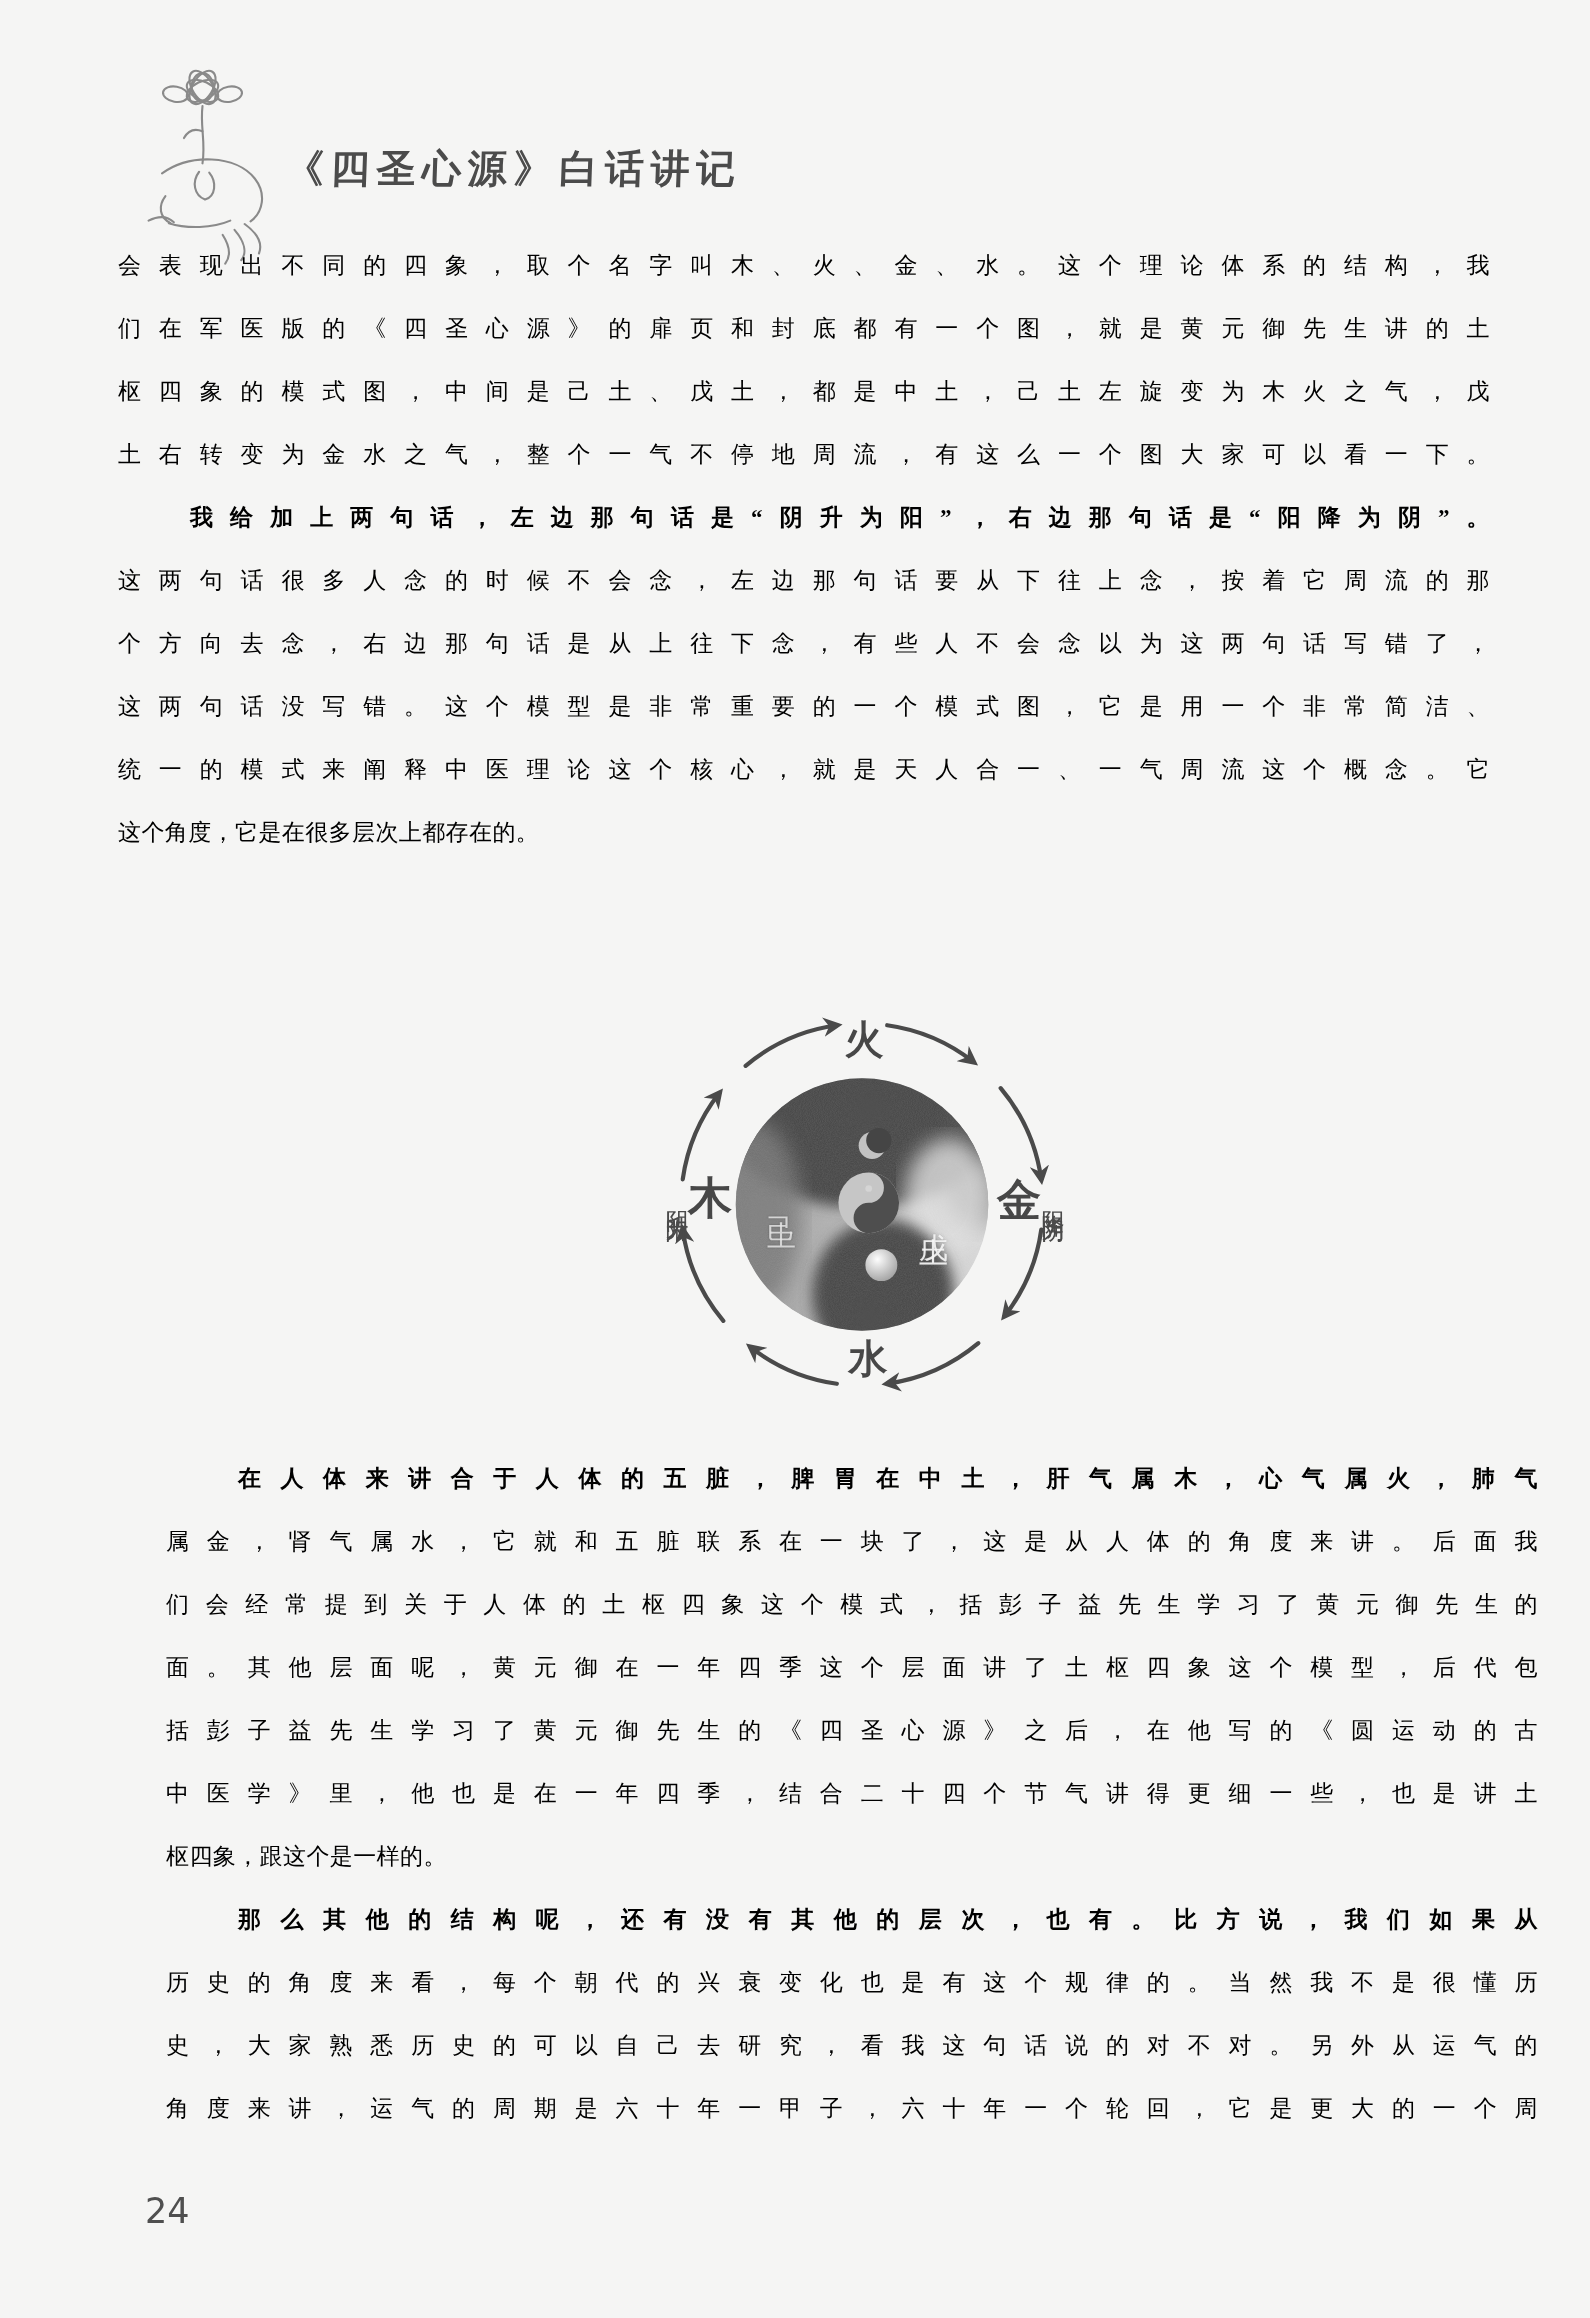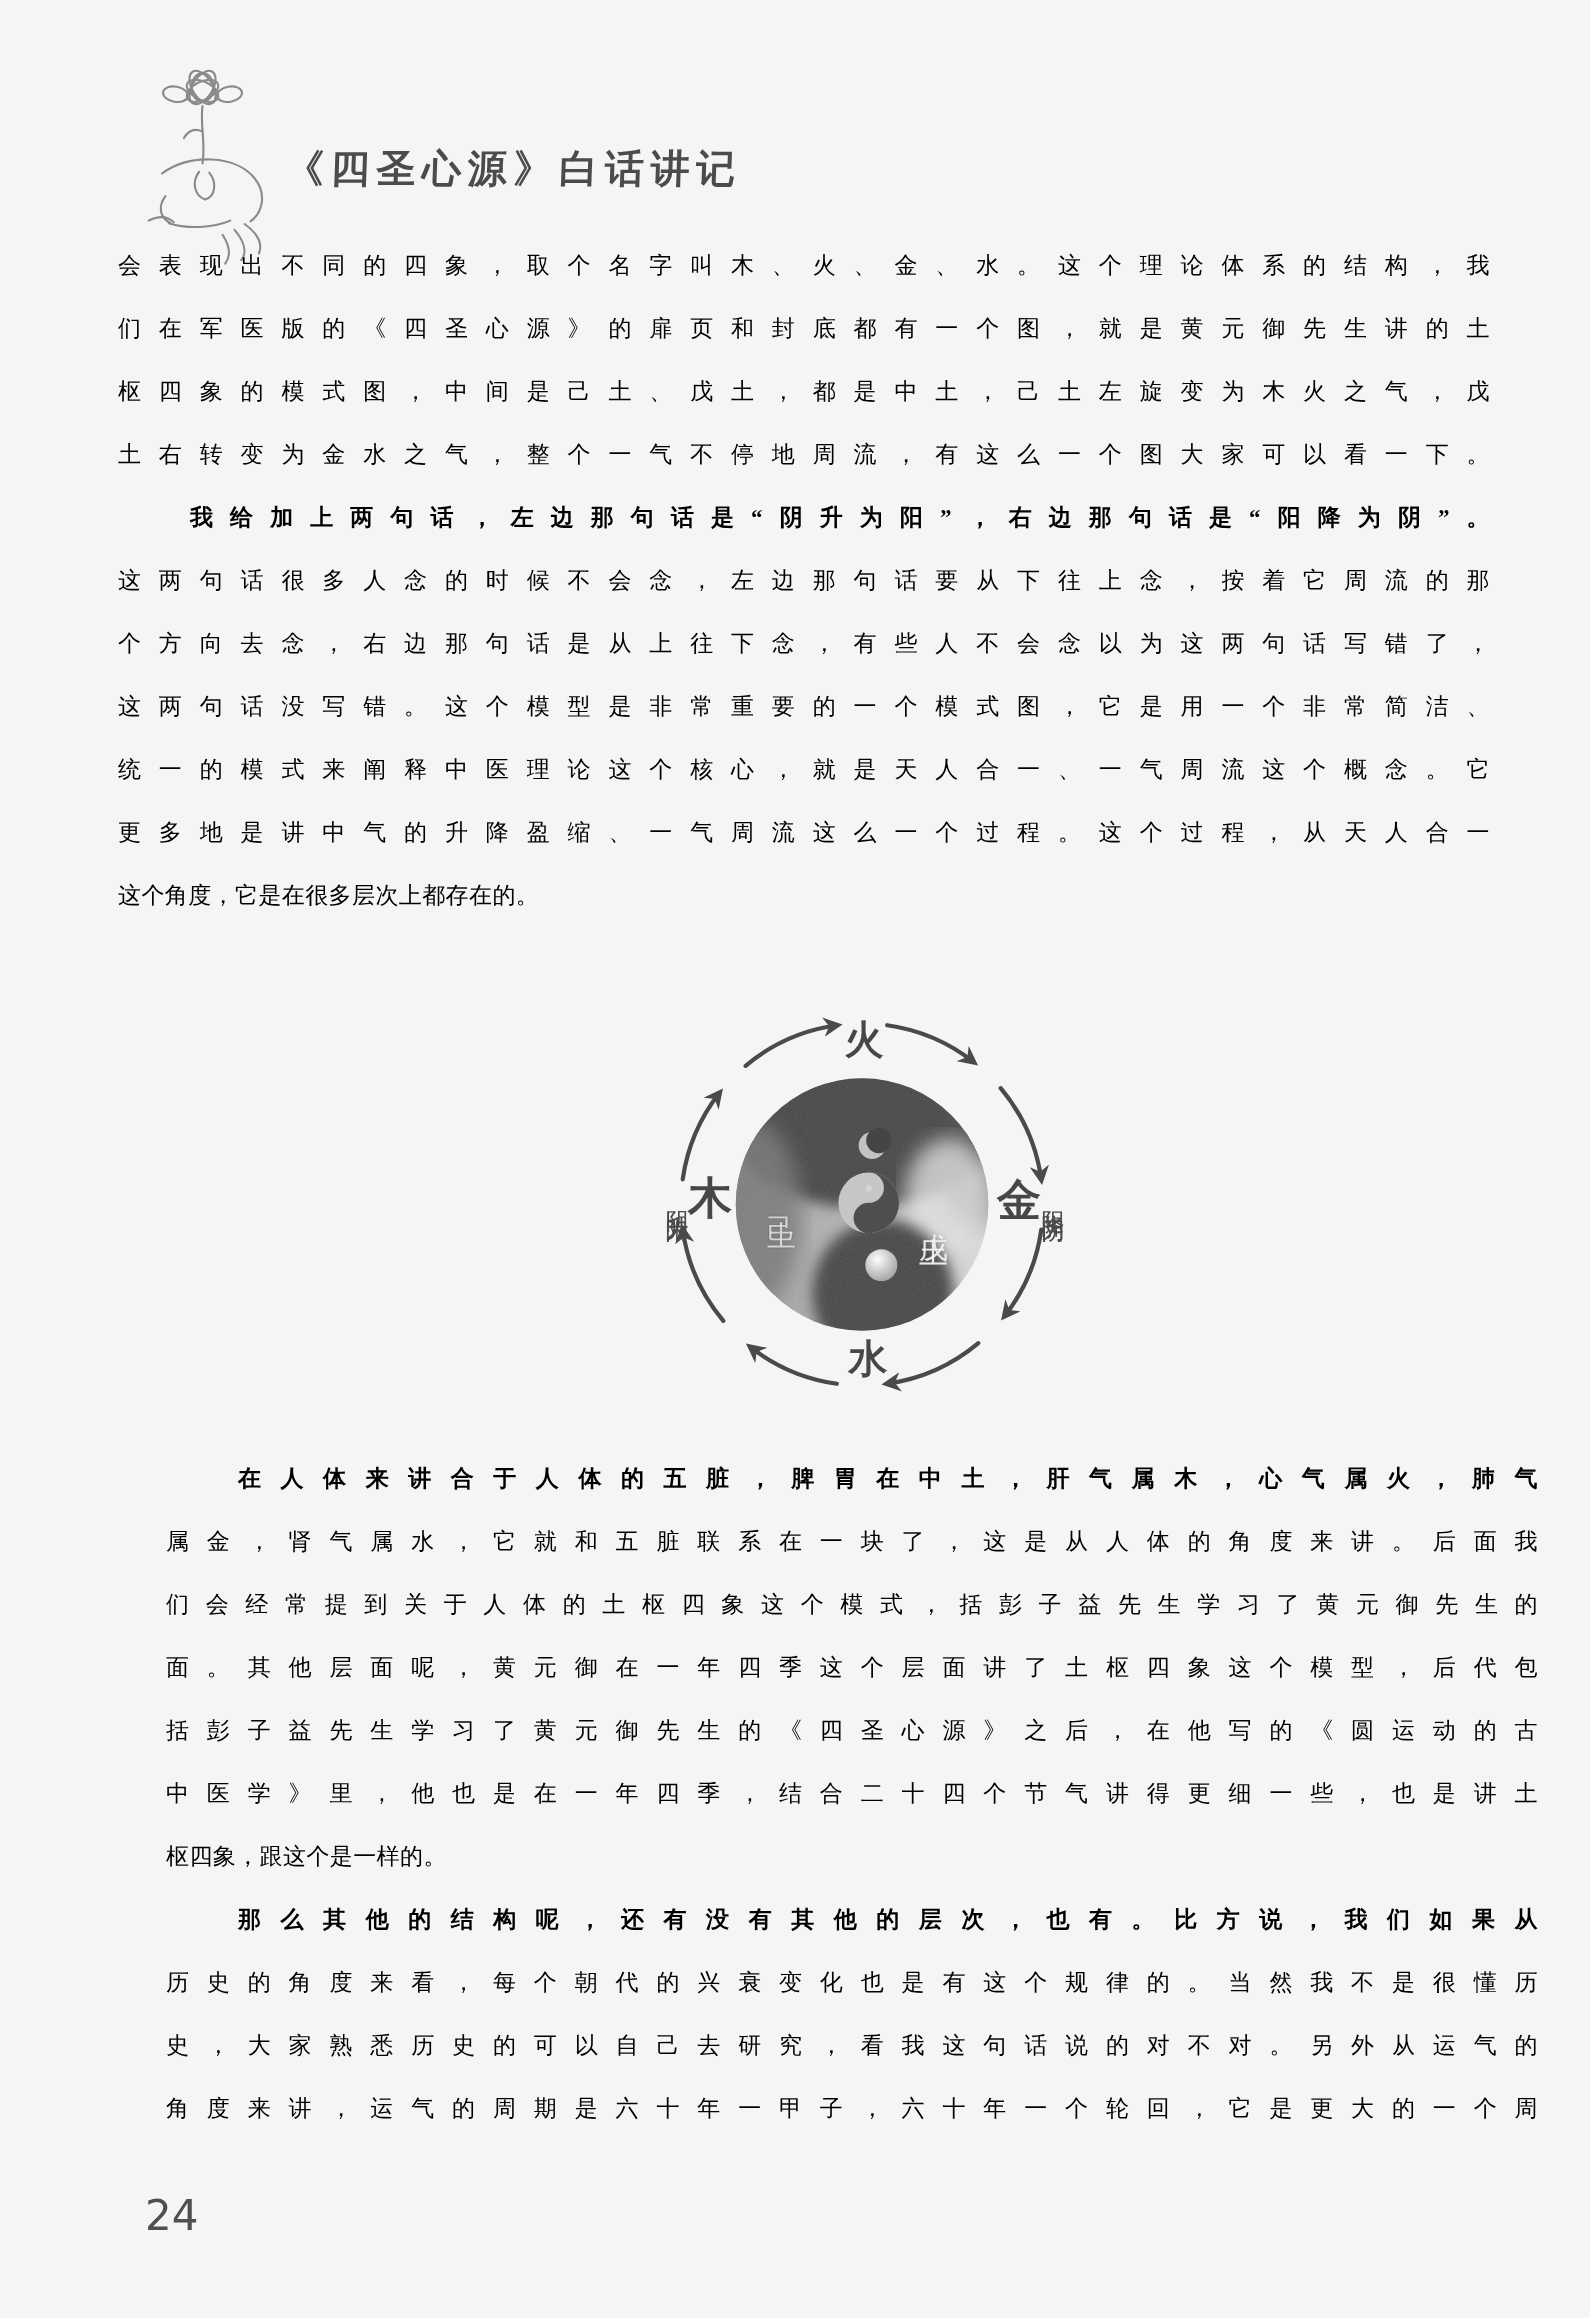--- a/index.html
+++ b/index.html
@@ -30,21 +30,21 @@
   .vcap{position:absolute;transform:translate(-50%,-50%);writing-mode:vertical-rl;
         font-size:23px;letter-spacing:3.4px;color:#4a4a4a;}
   .vcap.left{left:51px;top:206px;}
   .vcap.right{left:427px;top:206px;}
   .innerlbl{position:absolute;transform:translate(-50%,-50%);writing-mode:vertical-rl;
             font-size:29px;letter-spacing:5px;}
   .innerlbl.jitu{left:156px;top:204px;color:rgba(228,228,228,.88);text-shadow:0 0 1.7px rgba(60,60,60,.6);}
   .innerlbl.wutu{left:308px;top:221px;color:rgba(245,245,245,.92);text-shadow:0 0 1.7px rgba(120,120,120,.5);}
   
   .pagenum{position:absolute;left:145px;top:2191px;font-family:"DejaVu Sans","Liberation Sans",sans-serif;
-           font-size:42px;color:#4f4f4f;}
+           font-size:35px;color:#4f4f4f;}
 </style>
 </head>
 <body>
 
 <div class="page">
 
   <svg class="logo" viewBox="0 0 200 280" fill="none" stroke="#8a8a8a" stroke-width="2.5" stroke-linecap="round">
     <ellipse cx="100" cy="48" rx="13" ry="17"></ellipse>
     <ellipse cx="100" cy="48" rx="12" ry="22" transform="rotate(-32 100 48)"></ellipse>
     <ellipse cx="100" cy="48" rx="12" ry="22" transform="rotate(32 100 48)"></ellipse>
@@ -69,21 +69,20 @@
   <div class="textblock blockA">
     <div class="line">会表现出不同的四象，取个名字叫木、火、金、水。这个理论体系的结构，我</div>
     <div class="line">们在军医版的《四圣心源》的扉页和封底都有一个图，就是黄元御先生讲的土</div>
     <div class="line">枢四象的模式图，中间是己土、戊土，都是中土，己土左旋变为木火之气，戊</div>
     <div class="line">土右转变为金水之气，整个一气不停地周流，有这么一个图大家可以看一下。</div>
     <div class="line ind">我给加上两句话，左边那句话是“阴升为阳”，右边那句话是“阳降为阴”。</div>
     <div class="line">这两句话很多人念的时候不会念，左边那句话要从下往上念，按着它周流的那</div>
     <div class="line">个方向去念，右边那句话是从上往下念，有些人不会念以为这两句话写错了，</div>
     <div class="line">这两句话没写错。这个模型是非常重要的一个模式图，它是用一个非常简洁、</div>
     <div class="line">统一的模式来阐释中医理论这个核心，就是天人合一、一气周流这个概念。它</div>
-    <div class="line">更多地是讲中气的升降盈缩、一气周流这么一个过程。这个过程，从天人合一</div>
     <div class="line short">这个角度，它是在很多层次上都存在的。</div>
   </div>
 
   <div class="figure">
     <svg width="472" height="421" viewBox="0 0 560 500">
       <defs>
         <linearGradient id="baseg" x1="0" y1="0" x2="1" y2="0">
           <stop offset="0" stop-color="#9a9a9a"></stop>
             <stop offset="0.55" stop-color="#bdbdbd"></stop>
           <stop offset="1" stop-color="#dcdcdc"></stop>

